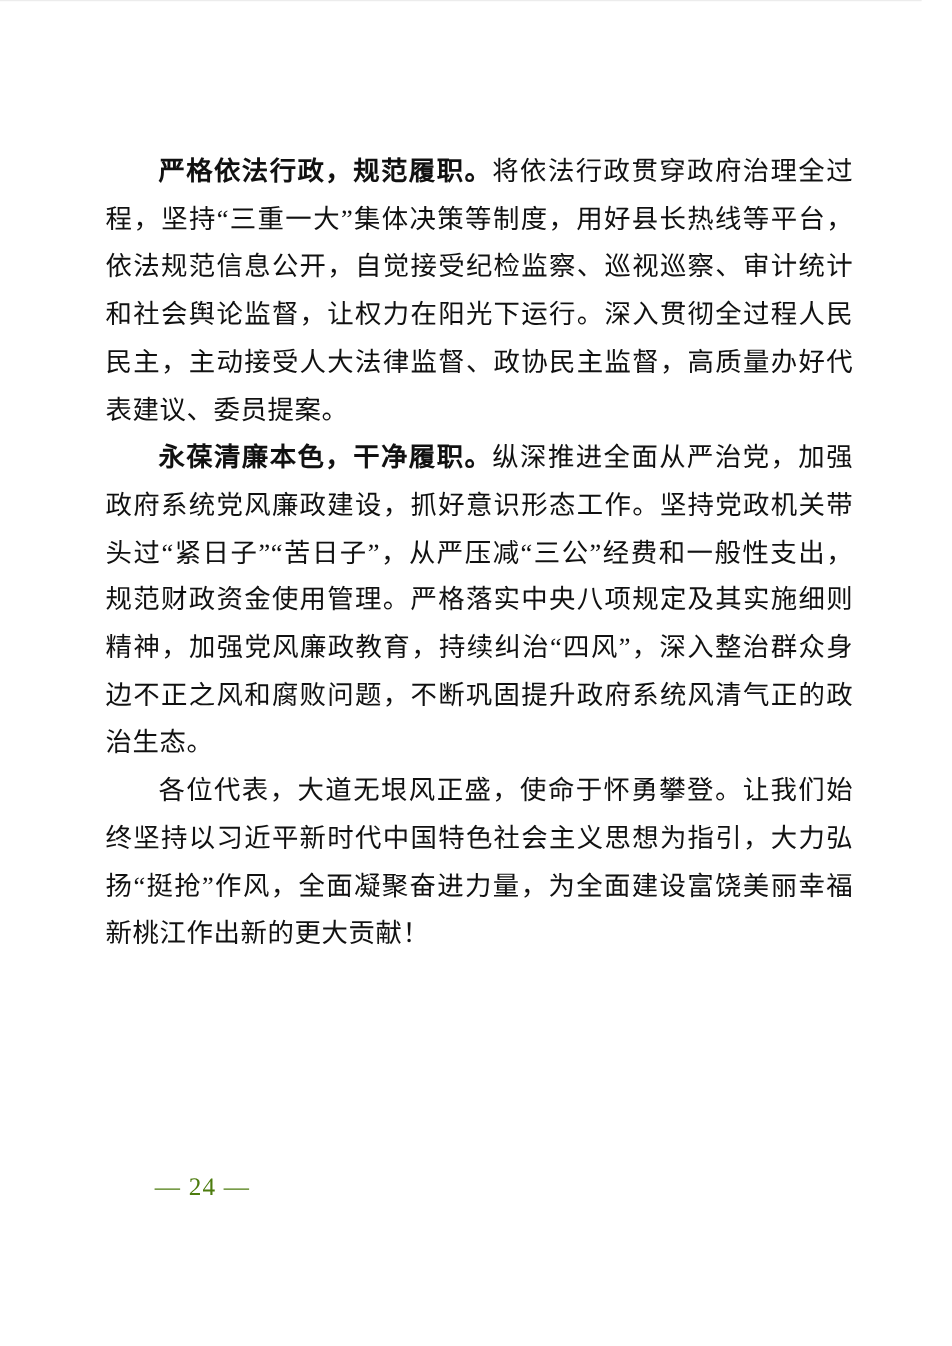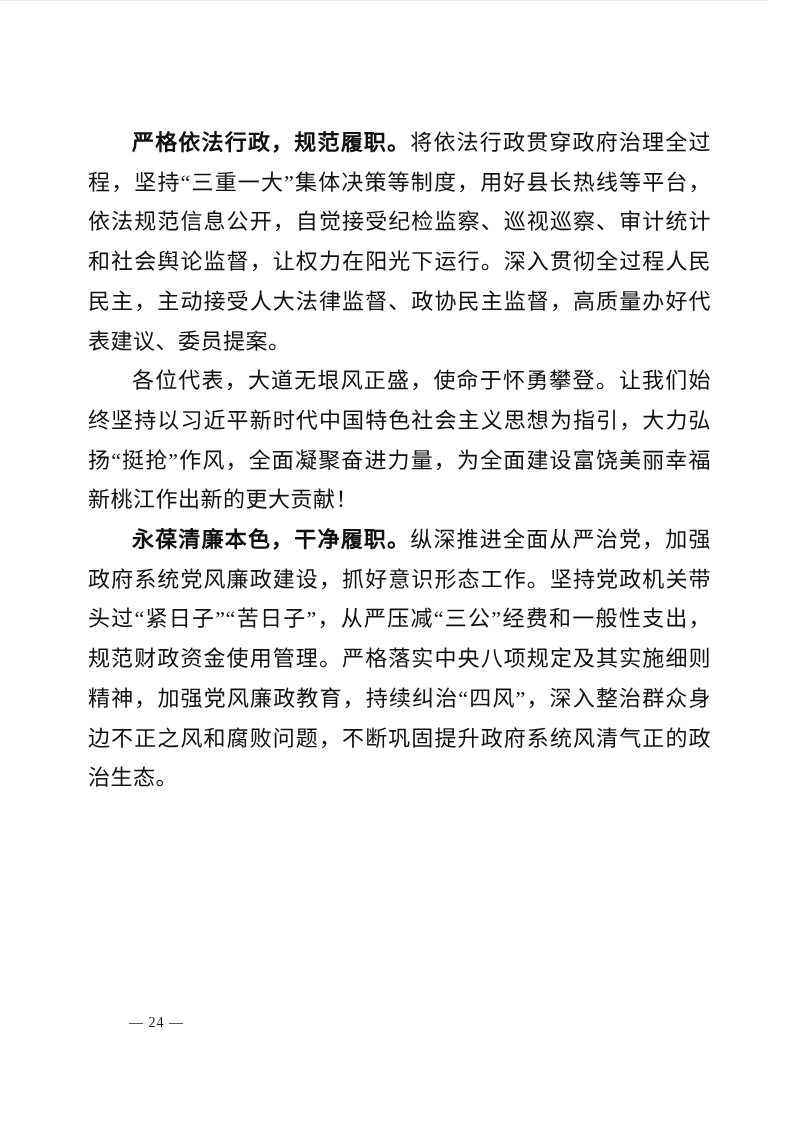--- a/index.html
+++ b/index.html
@@ -31,29 +31,29 @@
     margin: 0;
     padding: 0;
     text-indent: 2em;
   }
   .lead {
     font-weight: 700;
   }
   .page-number {
     position: absolute;
     left: 129px;
-    top: 1014px;
-    font-size: 14px;
-    color: #0f172a;
+    top: 976px;
+    font-size: 21px;
+    color: #4d7c0f;
     letter-spacing: 1px;
   }
 </style>
 </head>
 <body>
 
 <div class="page">
   <div class="content">
     <p class="para"><span class="lead">严格依法行政，规范履职。</span><span class="body-text">将依法行政贯穿政府治理全过程，坚持“三重一大”集体决策等制度，用好县长热线等平台，依法规范信息公开，自觉接受纪检监察、巡视巡察、审计统计和社会舆论监督，让权力在阳光下运行。深入贯彻全过程人民民主，主动接受人大法律监督、政协民主监督，高质量办好代表建议、委员提案。</span></p>
+    <p class="para"><span class="lead">永葆清廉本色，干净履职。</span><span class="body-text">纵深推进全面从严治党，加强政府系统党风廉政建设，抓好意识形态工作。坚持党政机关带头过“紧日子”“苦日子”，从严压减“三公”经费和一般性支出，规范财政资金使用管理。严格落实中央八项规定及其实施细则精神，加强党风廉政教育，持续纠治“四风”，深入整治群众身边不正之风和腐败问题，不断巩固提升政府系统风清气正的政治生态。</span></p>
     <p class="para"><span class="lead"></span><span class="body-text">各位代表，大道无垠风正盛，使命于怀勇攀登。让我们始终坚持以习近平新时代中国特色社会主义思想为指引，大力弘扬“挺抢”作风，全面凝聚奋进力量，为全面建设富饶美丽幸福新桃江作出新的更大贡献！</span></p>
-    <p class="para"><span class="lead">永葆清廉本色，干净履职。</span><span class="body-text">纵深推进全面从严治党，加强政府系统党风廉政建设，抓好意识形态工作。坚持党政机关带头过“紧日子”“苦日子”，从严压减“三公”经费和一般性支出，规范财政资金使用管理。严格落实中央八项规定及其实施细则精神，加强党风廉政教育，持续纠治“四风”，深入整治群众身边不正之风和腐败问题，不断巩固提升政府系统风清气正的政治生态。</span></p>
   </div>
   <div class="page-number">— 24 —</div>
 </div>
 
 </body></html>

